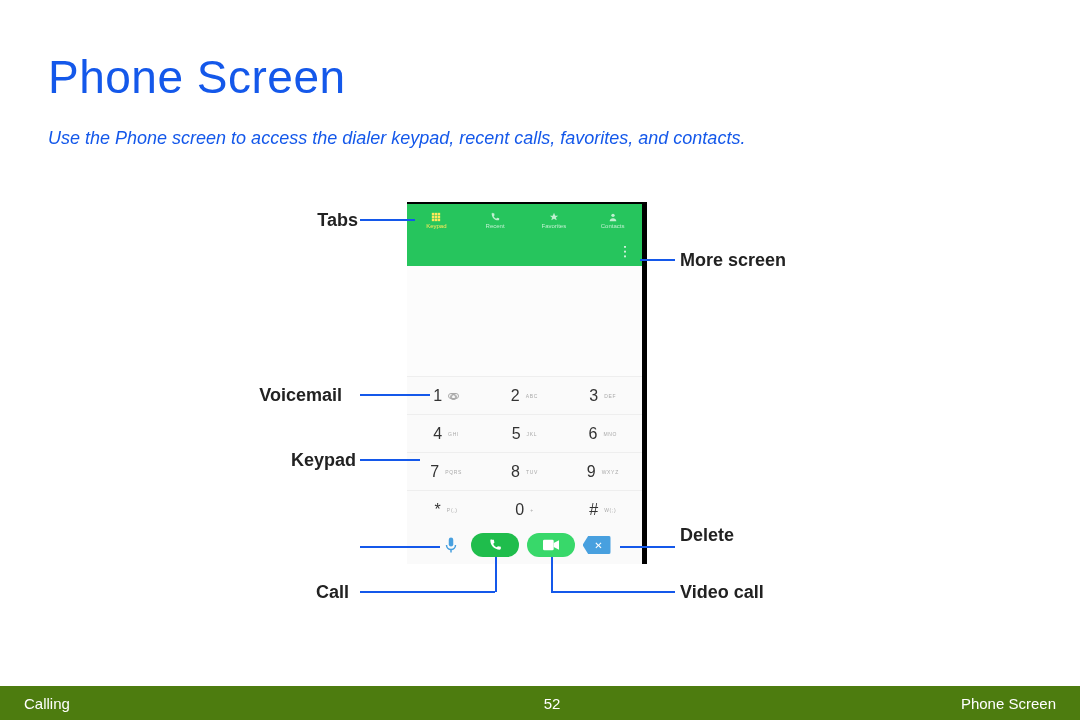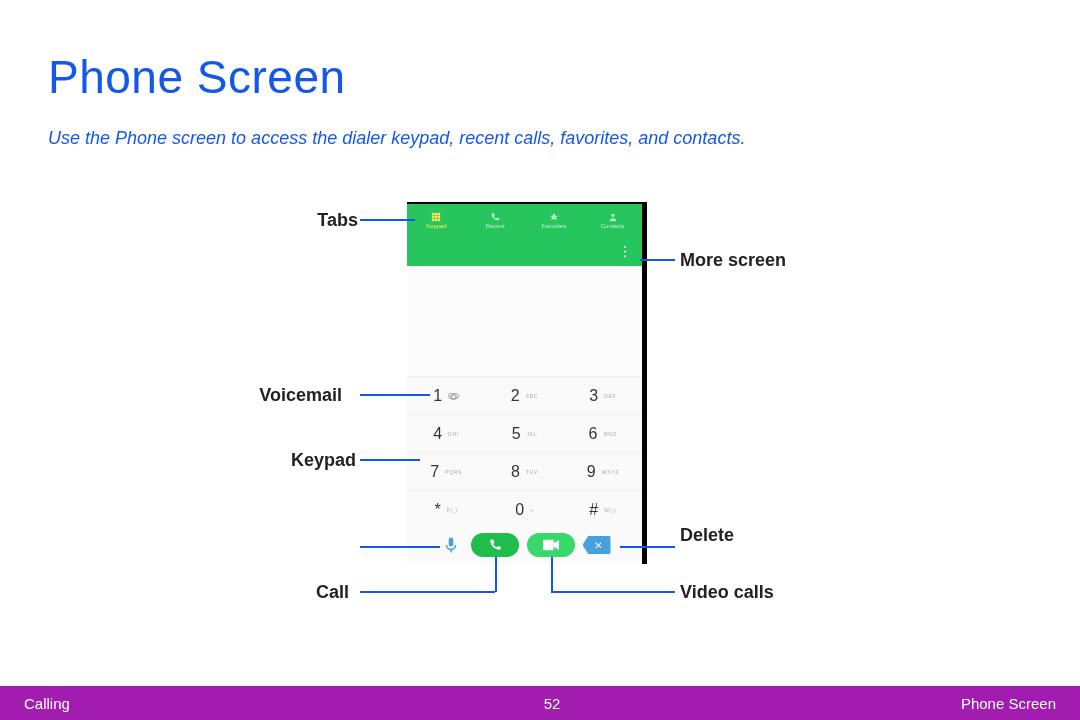--- a/index.html
+++ b/index.html
@@ -29,21 +29,21 @@
   .call-pill { width:48px; background:#1fbd4c; }
   .video-pill { width:48px; background:#38d86a; }
   .del-btn { width:28px; height:18px; background:#48a0df; border-radius:2px 2px 2px 2px; position:relative; clip-path: polygon(20% 0, 100% 0, 100% 100%, 20% 100%, 0 50%); display:flex; align-items:center; justify-content:center;}
   .del-x { color:#fff; font-size:10px; transform:translateX(2px);}
   
   .callout { position:absolute; font-size:18px; color:#222; font-weight:700; white-space:nowrap;}
   .lead { position:absolute; background:#1458ea; }
   .lead-h { height:1.5px; }
   .lead-v { width:1.5px; }
 
-  .footer { position:absolute; left:0; bottom:0; width:100%; height:34px; background:#a21caf; color:#fff; display:flex; align-items:center; justify-content:space-between; padding:0 24px; font-size:15px; font-weight:300;}
+  .footer { position:absolute; left:0; bottom:0; width:100%; height:34px; background:#4d7c0f; color:#fff; display:flex; align-items:center; justify-content:space-between; padding:0 24px; font-size:15px; font-weight:300;}
   .footer-center { position:absolute; left:50%; transform:translateX(-50%);margin-left:12px; }
 </style>
 </head>
 <body>
 
 <div class="page-title">Phone Screen</div>
 <div class="subtitle">Use the Phone screen to access the dialer keypad, recent calls, favorites, and contacts.</div>
 
 <div class="diagram-area">
 
@@ -184,21 +184,21 @@
 
   <div class="lead lead-h" style="left:360px; top:366px; width:80px;"></div>
 
   <div class="callout" style="left:316px; top:402px; text-align:left; width:40px;">Call</div>
   <div class="lead lead-h" style="left:360px; top:411px; width:135px;"></div>
   <div class="lead lead-v" style="left:495px; top:377px; height:35px;"></div>
 
   <div class="callout" style="left:680px; top:345px;">Delete</div>
   <div class="lead lead-h" style="left:620px; top:366px; width:55px;"></div>
 
-  <div class="callout" style="left:680px; top:402px;">Video calls</div>
+  <div class="callout" style="left:680px; top:402px;">Video call</div>
   <div class="lead lead-h" style="left:551px; top:411px; width:124px;"></div>
   <div class="lead lead-v" style="left:551px; top:377px; height:35px;"></div>
 
 </div>
 
 <div class="footer">
   <span>Calling</span>
   <span class="footer-center">52</span>
   <span>Phone Screen</span>
 </div>

